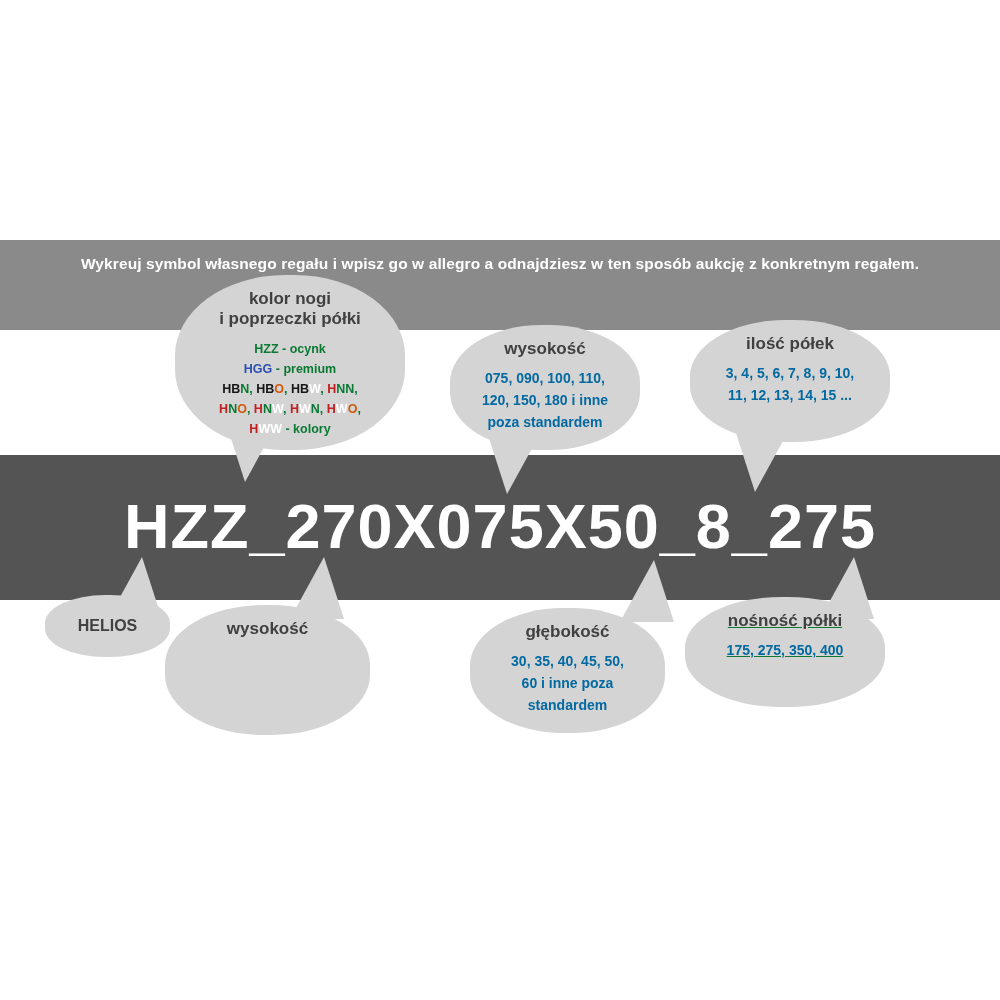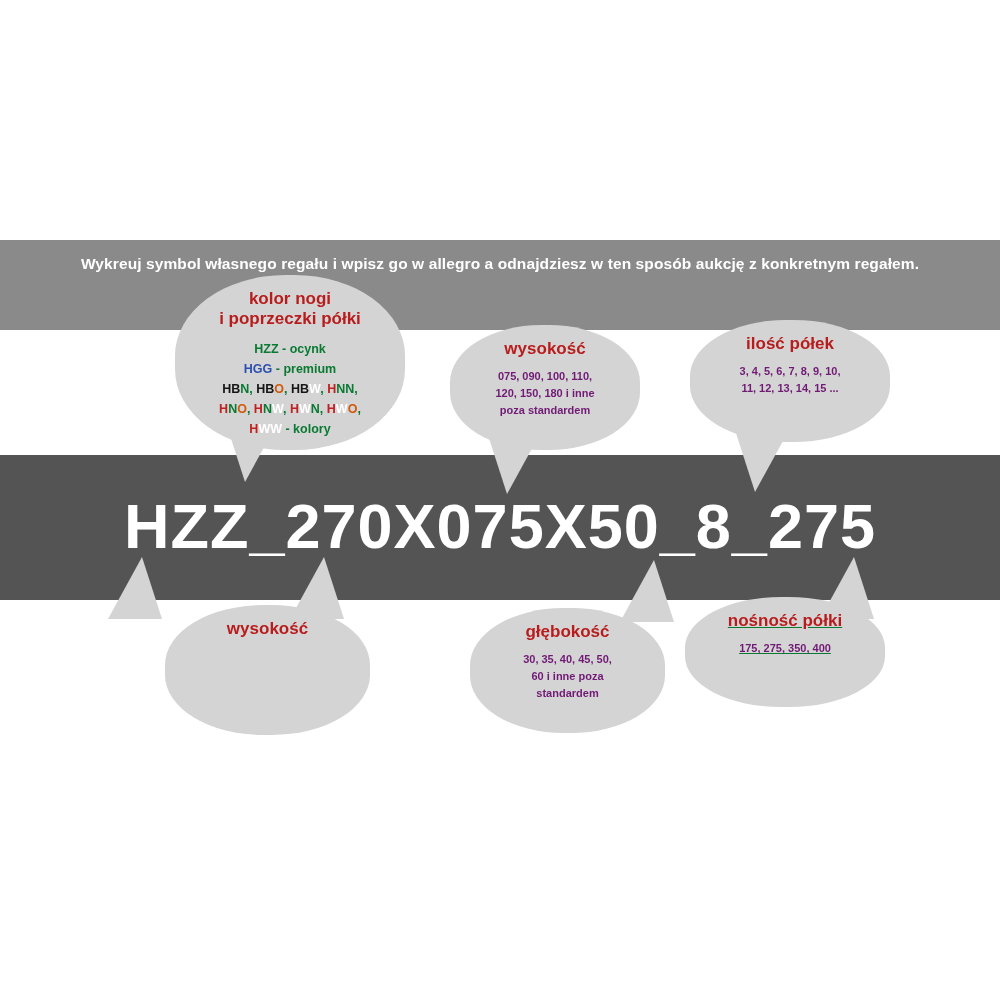--- a/index.html
+++ b/index.html
@@ -58,30 +58,30 @@
   .bubble {
     position: absolute;
     background: #d4d4d4;
     border-radius: 48% 48% 48% 48% / 46% 46% 46% 46%;
     text-align: center;
     box-sizing: border-box;
     padding: 14px 16px;
     color: #0a7a33;
   }
   .bubble .b-title {
-    color: #b91c1c;
+    color: #404040;
     font-weight: bold;
     font-size: 17px;
     line-height: 1.2;
     margin-bottom: 9px;
   }
   .bubble .b-body {
-    color: #701a75;
-    font-weight: bold;
-    font-size: 11px;
+    color: #0369a1;
+    font-weight: bold;
+    font-size: 14px;
     line-height: 1.55;
   }
   .bubble.small-only .b-title {
     margin-bottom: 0;
     font-size: 16px;
   }
 
   
   .tail {
     position: absolute;
@@ -161,20 +161,23 @@
   <div class="tail tail-down" style="left:735px; top:430px;"></div>
   <div class="bubble" style="left:690px; top:320px; width:200px; height:122px;text-align:center;">
     <div class="b-title">ilość półek</div>
     <div class="b-body">
       <div>3, 4, 5, 6, 7, 8, 9, 10,</div>
       <div>11, 12, 13, 14, 15 ...</div>
     </div>
   </div>
 
   <div class="tail tail-up" style="left:108px; top:557px;"></div>
+  <div class="bubble small-only" style="left:45px; top:595px; width:125px; height:62px; display:flex; align-items:center; justify-content:center;">
+    <div class="b-title" style="margin:0;">HELIOS</div>
+  </div>
 
   <div class="tail tail-up" style="left:290px; top:557px;"></div>
   <div class="bubble" style="left:165px; top:605px; width:205px; height:130px;">
     <div class="b-title">wysokość</div>
   </div>
 
   <div class="tail tail-up" style="left:620px; top:560px;"></div>
   <div class="bubble" style="left:470px; top:608px; width:195px; height:125px;">
     <div class="b-title">głębokość</div>
     <div class="b-body">

